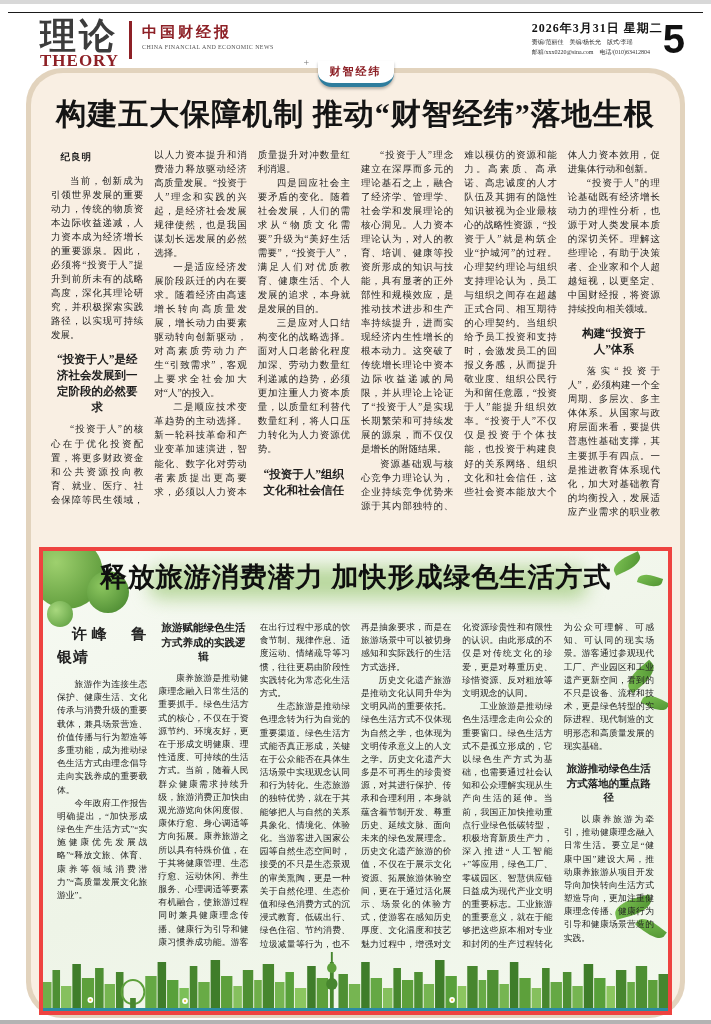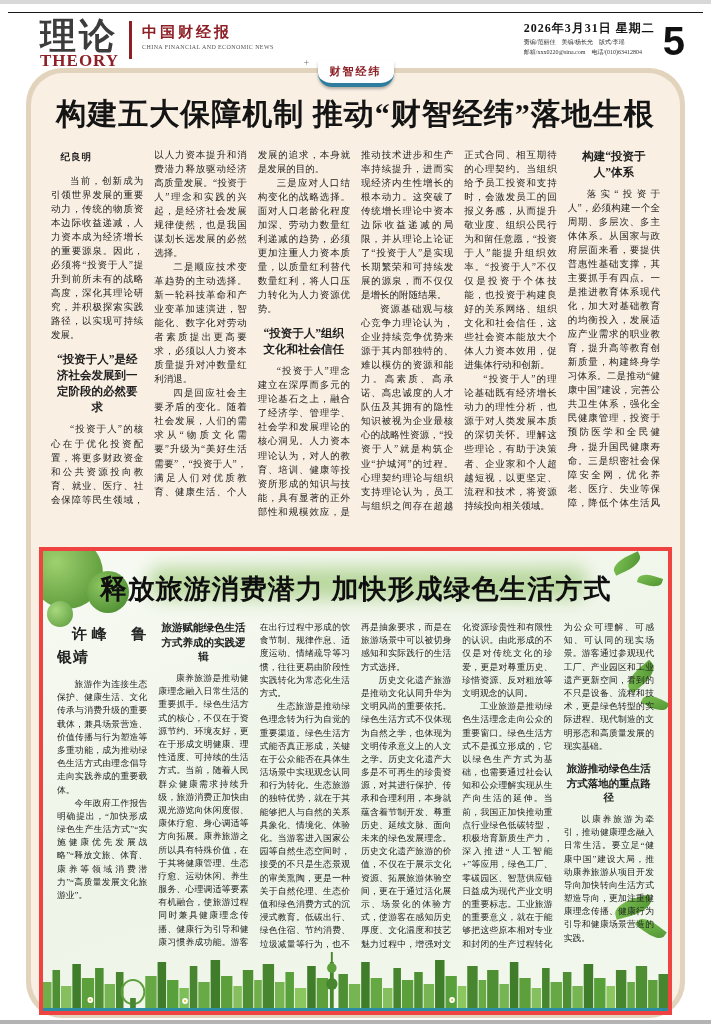--- a/index.html
+++ b/index.html
@@ -12,21 +12,21 @@
   .masthead{position:absolute;top:14px;left:40px;right:26px;height:50px;display:flex;
             justify-content:space-between;align-items:flex-start;}
   .mast-left{display:flex;align-items:flex-start;gap:10px;}
   .section-block{line-height:1;}
   .section-title{font-size:36px;font-weight:bold;color:#3c3c3c;letter-spacing:3px;}
   .section-en{font-size:17px;font-weight:bold;color:#8d2026;letter-spacing:1px;margin-top:-2px;}
   .mast-divider{width:3px;height:38px;background:#8d2026;margin-top:3px;}
   .paper-block{margin-top:5px;}
   .paper-name{font-size:15px;font-weight:bold;color:#8d2026;letter-spacing:3px;}
   .paper-en{font-size:6px;color:#555;letter-spacing:.4px;margin-top:2px;}
-  .mast-right{display:flex;gap:8px;align-items:flex-end;margin-top:2px;}
+  .mast-right{display:flex;align-items:center;margin-top:2px;}
   .date-block{text-align:left;}
   .date-line{font-size:12px;font-weight:bold;color:#111;letter-spacing:1px;}
   .credits{font-size:6px;color:#333;line-height:1.55;margin-top:1px;}
   .page-number{font-size:40px;font-weight:bold;color:#111;line-height:.85;font-family:"Liberation Sans",sans-serif;}
 
   
   .panel-outer{position:absolute;top:64px;left:26px;width:659px;height:950px;
                background:#e2d3bd;border-radius:36px;}
   .panel-inner{position:absolute;inset:5px;background:#f9efe3;border-radius:32px;}
   .badge-wrap{position:absolute;top:-12px;left:50%;transform:translateX(-50%);z-index:6;text-align:center;}
@@ -48,21 +48,21 @@
   .a1-cols{column-count:6;height:372px;font-size:9.5px;line-height:1.48;color:#1d1d1d;}
   .a1-cols h3.h{font-size:11.5px;}
   .a1-cols div.byline,.a1-cols p.note{font-size:9.5px;}
 
   
   .article2{position:absolute;left:8px;right:8px;top:474px;height:460px;border:4px solid #ee4340;
             background:linear-gradient(160deg,#f7faf3 0%,#eef4e7 55%,#f3f8ee 100%);overflow:hidden;}
   .a2-head{position:relative;height:62px;}
   .a2-glow{position:absolute;left:17%;right:13%;top:16px;height:32px;background:rgba(148,196,108,.62);
            filter:blur(9px);border-radius:12px;z-index:2;}
-  .a2-title{position:relative;z-index:3;margin:0;padding-top:20px;text-align:center;font-size:27px;
+  .a2-title{position:relative;z-index:3;margin:0;padding-top:8px;text-align:center;font-size:27px;
             font-weight:900;color:#0f0f0f;letter-spacing:1px;}
   .a2-cols{position:relative;z-index:3;margin:8px 14px 0;column-count:6;height:330px;
            font-size:8.8px;line-height:1.5;color:#222;}
   .a2-cols h3.h{font-size:10.5px;}
   .a2-cols div.byline,.a2-cols p.note{font-size:15px;}
 
   .tree{position:absolute;border-radius:50%;z-index:1;}
   .tree-big{left:-12px;top:-14px;width:72px;height:72px;background:radial-gradient(circle at 35% 35%,#9ed06e,#4c8c2d);}
   .tree-mid{left:44px;top:20px;width:42px;height:42px;background:radial-gradient(circle at 35% 35%,#8cc65f,#41802a);}
   .tree-sm{left:4px;top:50px;width:26px;height:26px;background:radial-gradient(circle at 35% 35%,#a8d87e,#57993a);}
@@ -115,27 +115,28 @@
         <div class="badge">财智经纬</div>
       </div>
 
       <section class="article1">
         <h1 class="a1-title">构建五大保障机制  推动“财智经纬”落地生根</h1>
         <div class="a1-cols colflow">
             <div class="byline">纪良明</div>
             <p class="p">当前，创新成为引领世界发展的重要动力，传统的物质资本边际收益递减，人力资本成为经济增长的重要源泉。因此，必须将“投资于人”提升到前所未有的战略高度，深化其理论研究，并积极探索实践路径，以实现可持续发展。</p>
             <h3 class="h">“投资于人”是经济社会发展到一定阶段的必然要求</h3>
             <p class="p">“投资于人”的核心在于优化投资配置，将更多财政资金和公共资源投向教育、就业、医疗、社会保障等民生领域，以人力资本提升和消费潜力释放驱动经济高质量发展。“投资于人”理念和实践的兴起，是经济社会发展规律使然，也是我国谋划长远发展的必然选择。</p>
+            <p class="p">一是适应经济发展阶段跃迁的内在要求。随着经济由高速增长转向高质量发展，增长动力由要素驱动转向创新驱动，对高素质劳动力产生“引致需求”，客观上要求全社会加大对“人”的投入。</p>
             <p class="p">二是顺应技术变革趋势的主动选择。新一轮科技革命和产业变革加速演进，智能化、数字化对劳动者素质提出更高要求，必须以人力资本质量提升对冲数量红利消退。</p>
             <p class="p">四是回应社会主要矛盾的变化。随着社会发展，人们的需求从“物质文化需要”升级为“美好生活需要”，“投资于人”，满足人们对优质教育、健康生活、个人发展的追求，本身就是发展的目的。</p>
             <p class="p">三是应对人口结构变化的战略选择。面对人口老龄化程度加深、劳动力数量红利递减的趋势，必须更加注重人力资本质量，以质量红利替代数量红利，将人口压力转化为人力资源优势。</p>
             <h3 class="h">“投资于人”组织文化和社会信任</h3>
             <p class="p">“投资于人”理念建立在深厚而多元的理论基石之上，融合了经济学、管理学、社会学和发展理论的核心洞见。人力资本理论认为，对人的教育、培训、健康等投资所形成的知识与技能，具有显著的正外部性和规模效应，是推动技术进步和生产率持续提升，进而实现经济内生性增长的根本动力。这突破了传统增长理论中资本边际收益递减的局限，并从理论上论证了“投资于人”是实现长期繁荣和可持续发展的源泉，而不仅仅是增长的附随结果。</p>
             <p class="p">资源基础观与核心竞争力理论认为，企业持续竞争优势来源于其内部独特的、难以模仿的资源和能力。高素质、高承诺、高忠诚度的人才队伍及其拥有的隐性知识被视为企业最核心的战略性资源，“投资于人”就是构筑企业“护城河”的过程。心理契约理论与组织支持理论认为，员工与组织之间存在超越正式合同、相互期待的心理契约。当组织给予员工投资和支持时，会激发员工的回报义务感，从而提升敬业度、组织公民行为和留任意愿，“投资于人”能提升组织效率。“投资于人”不仅仅是投资于个体技能，也投资于构建良好的关系网络、组织文化和社会信任，这些社会资本能放大个体人力资本效用，促进集体行动和创新。</p>
-            <p class="p">“投资于人”的理论基础既有经济增长动力的理性分析，也源于对人类发展本质的深切关怀。理解这些理论，有助于决策者、企业家和个人超越短视，以更坚定、流程和技术，将资源持续投向相关领域。</p>
+            <p class="p">“投资于人”的理论基础既有经济增长动力的理性分析，也源于对人类发展本质的深切关怀。理解这些理论，有助于决策者、企业家和个人超越短视，以更坚定、中国财经报，将资源持续投向相关领域。</p>
             <h3 class="h">构建“投资于人”体系</h3>
             <p class="p">落实“投资于人”，必须构建一个全周期、多层次、多主体体系。从国家与政府层面来看，要提供普惠性基础支撑，其主要抓手有四点。一是推进教育体系现代化，加大对基础教育的均衡投入，发展适应产业需求的职业教育，提升高等教育创新质量，构建终身学习体系。二是推动“健康中国”建设，完善公共卫生体系，强化全民健康管理，投资于预防医学和全民健身，提升国民健康寿命。三是织密社会保障安全网，优化养老、医疗、失业等保障，降低个体生活风险，使人能更安心地进行人力资本投资与创新创业。四是强化政策环境营造，通过税收优惠、补贴等政策，鼓励企业培训、个人终身学习，打破劳动力流动壁垒，促进人力资本优化配置。</p>
           </div>
       </section>
 
       <section class="article2">
         <div class="tree tree-big"></div>
         <div class="tree tree-mid"></div>
         <div class="tree tree-sm"></div>
         <span class="leaf lf1"></span>

